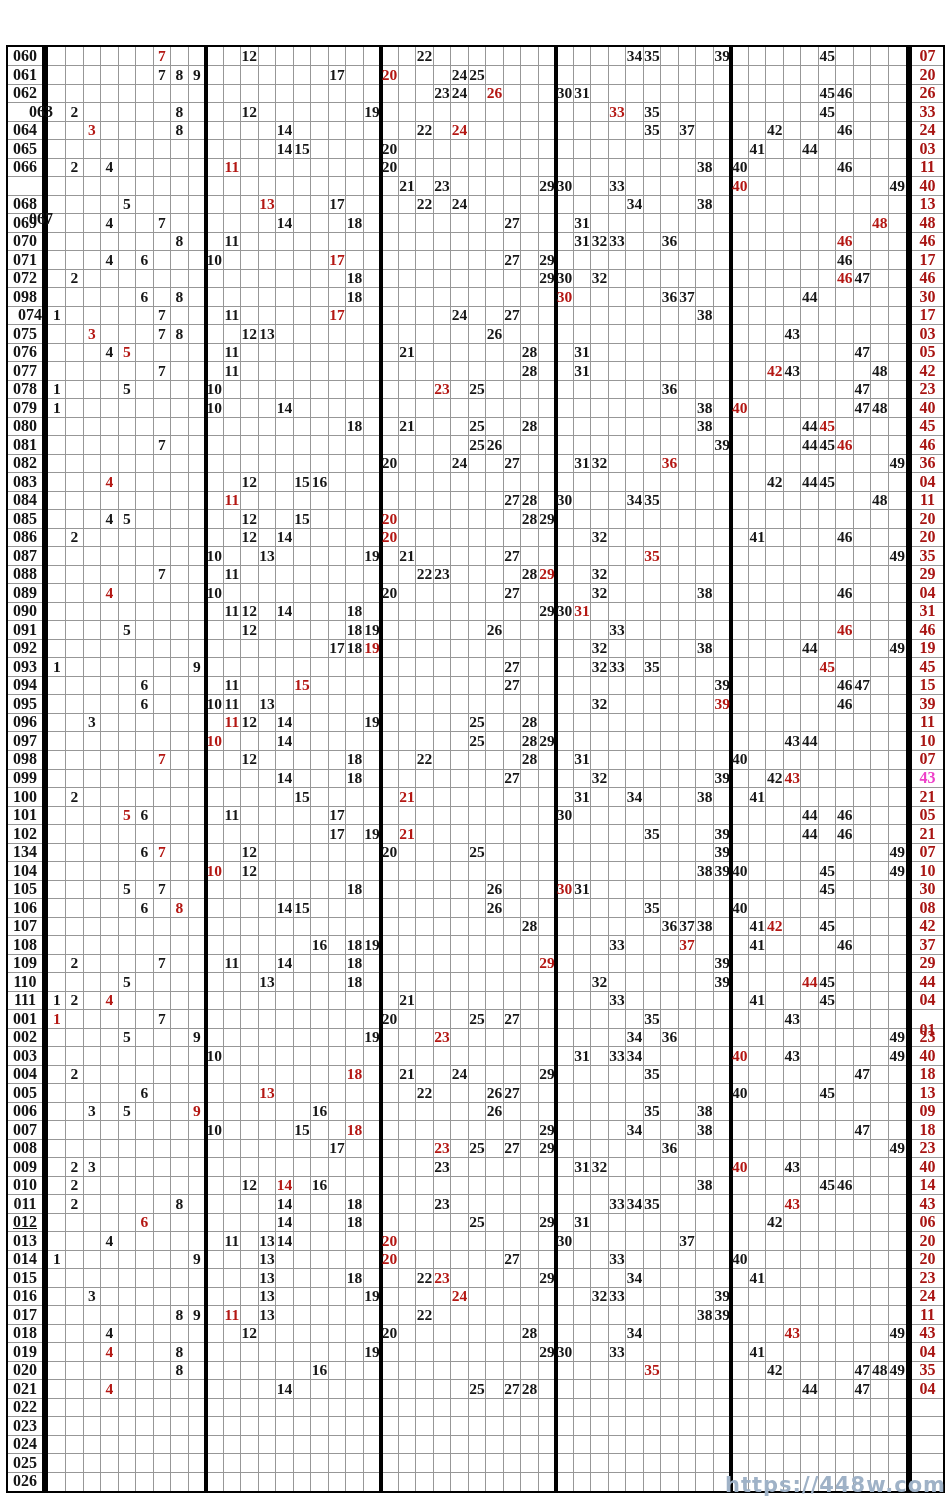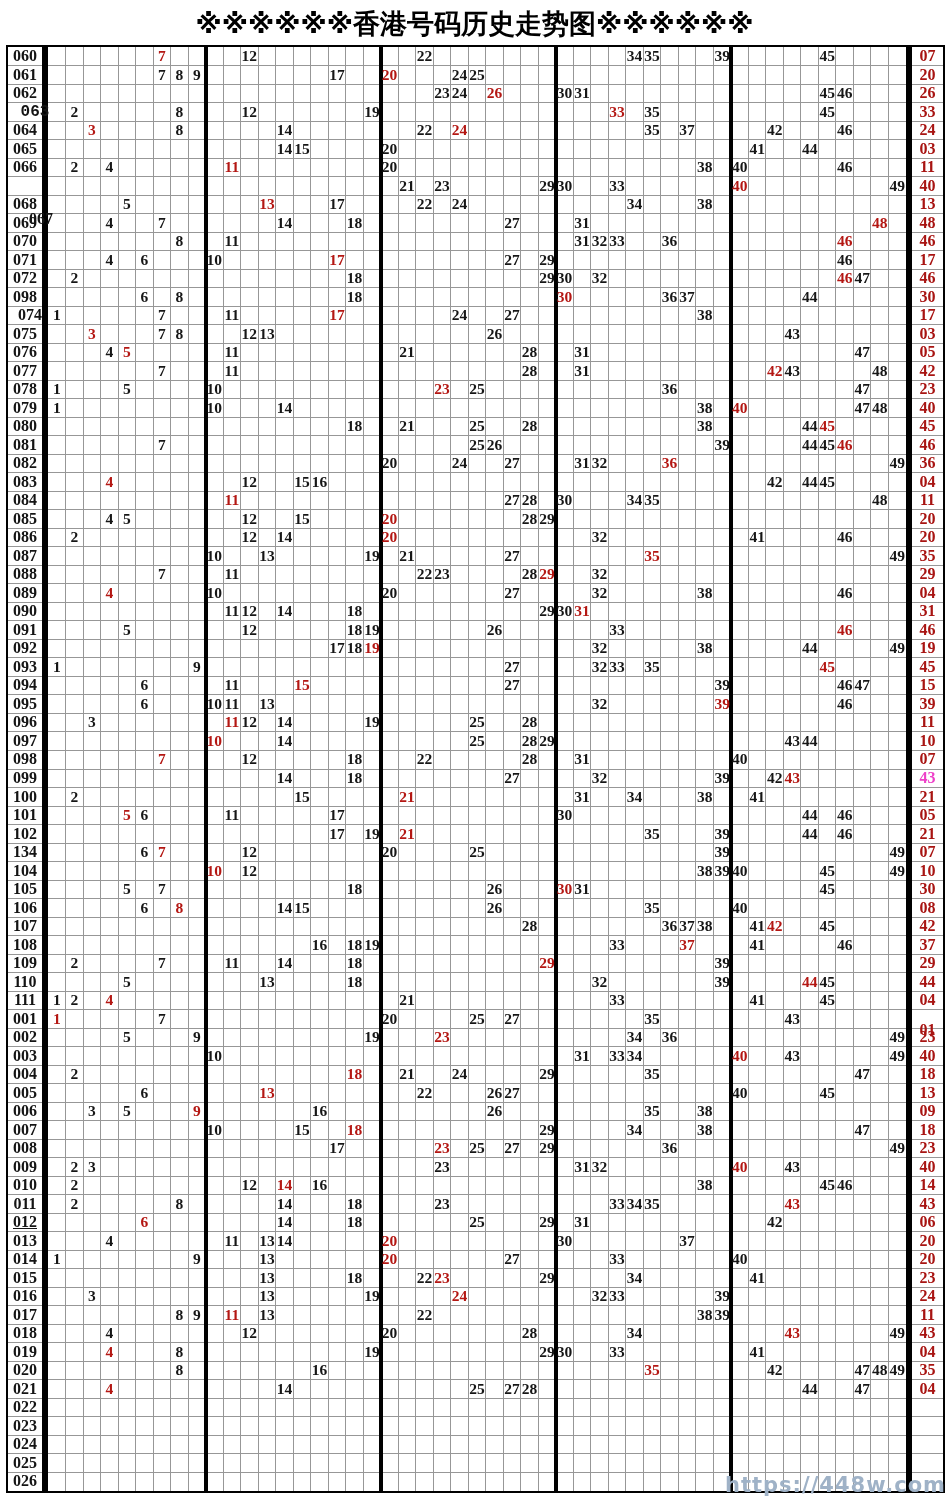--- a/index.html
+++ b/index.html
@@ -20,21 +20,20 @@
      color:#161616;white-space:nowrap;z-index:2;}
   .n.red{color:#b41713;}
   .watermark{position:absolute;right:3px;top:1473px;
              font-family:"DejaVu Sans","Liberation Sans",sans-serif;
              font-size:21px;font-weight:bold;color:#9fb2c7;letter-spacing:1px;z-index:5;}
 </style>
 </head>
 <body>
 
 <div class="page">
-  <div class="title">※※※※※※香港号码历史走势图※※※※※※</div>
   <div class="chart" id="chart">
       <div class="hline" style="top: 18.0128px;"></div>
       <div class="hline" style="top: 36.5256px;"></div>
       <div class="hline" style="top: 55.0385px;"></div>
       <div class="hline" style="top: 73.5513px;"></div>
       <div class="hline" style="top: 92.0641px;"></div>
       <div class="hline" style="top: 110.577px;"></div>
       <div class="hline" style="top: 129.09px;"></div>
       <div class="hline" style="top: 147.603px;"></div>
       <div class="hline" style="top: 166.115px;"></div>
@@ -176,21 +175,21 @@
       <div class="sp" style="top: 18.5128px; line-height: 18.5128px;">20</div>
       <div class="rl" style="top: 37.0256px; left: 0px; line-height: 18.5128px;">062</div>
       <div class="n" style="left: 433.98px; top: 37.0256px; line-height: 18.5128px;">23</div>
       <div class="n" style="left: 451.49px; top: 37.0256px; line-height: 18.5128px;">24</div>
       <div class="n red" style="left: 486.51px; top: 37.0256px; line-height: 18.5128px;">26</div>
       <div class="n" style="left: 556.551px; top: 37.0256px; line-height: 18.5128px;">30</div>
       <div class="n" style="left: 574.061px; top: 37.0256px; line-height: 18.5128px;">31</div>
       <div class="n" style="left: 819.204px; top: 37.0256px; line-height: 18.5128px;">45</div>
       <div class="n" style="left: 836.714px; top: 37.0256px; line-height: 18.5128px;">46</div>
       <div class="sp" style="top: 37.0256px; line-height: 18.5128px;">26</div>
-      <div class="rl" style="top: 55.5385px; left: 10px; line-height: 18.5128px; font-family: Liberation Mono, monospace;">063</div>
+      <div class="rl" style="top: 55.5385px; left: 16px; line-height: 18.5128px;">063</div>
       <div class="n" style="left: 66.2653px; top: 55.5385px; line-height: 18.5128px;">2</div>
       <div class="n" style="left: 171.327px; top: 55.5385px; line-height: 18.5128px;">8</div>
       <div class="n" style="left: 241.367px; top: 55.5385px; line-height: 18.5128px;">12</div>
       <div class="n" style="left: 363.939px; top: 55.5385px; line-height: 18.5128px;">19</div>
       <div class="n red" style="left: 609.082px; top: 55.5385px; line-height: 18.5128px;">33</div>
       <div class="n" style="left: 644.102px; top: 55.5385px; line-height: 18.5128px;">35</div>
       <div class="n" style="left: 819.204px; top: 55.5385px; line-height: 18.5128px;">45</div>
       <div class="sp" style="top: 55.5385px; line-height: 18.5128px;">33</div>
       <div class="rl" style="top: 74.0513px; left: 0px; line-height: 18.5128px;">064</div>
       <div class="n red" style="left: 83.7755px; top: 74.0513px; line-height: 18.5128px;">3</div>

